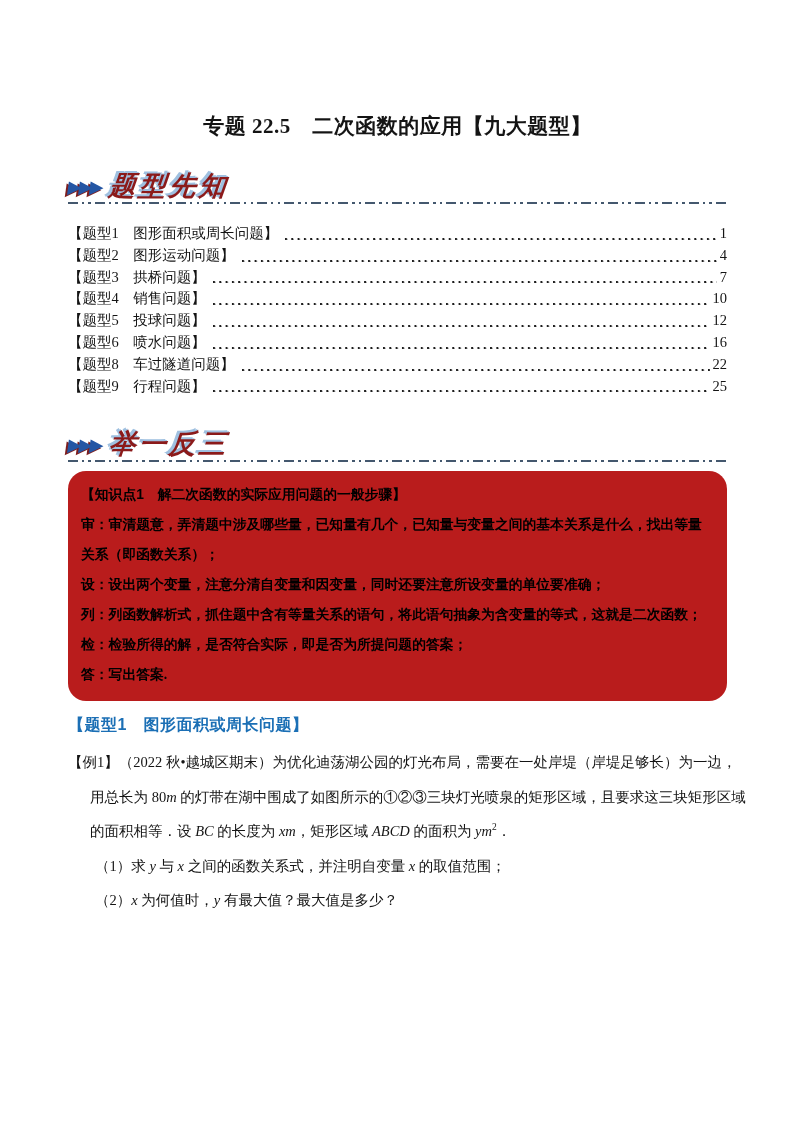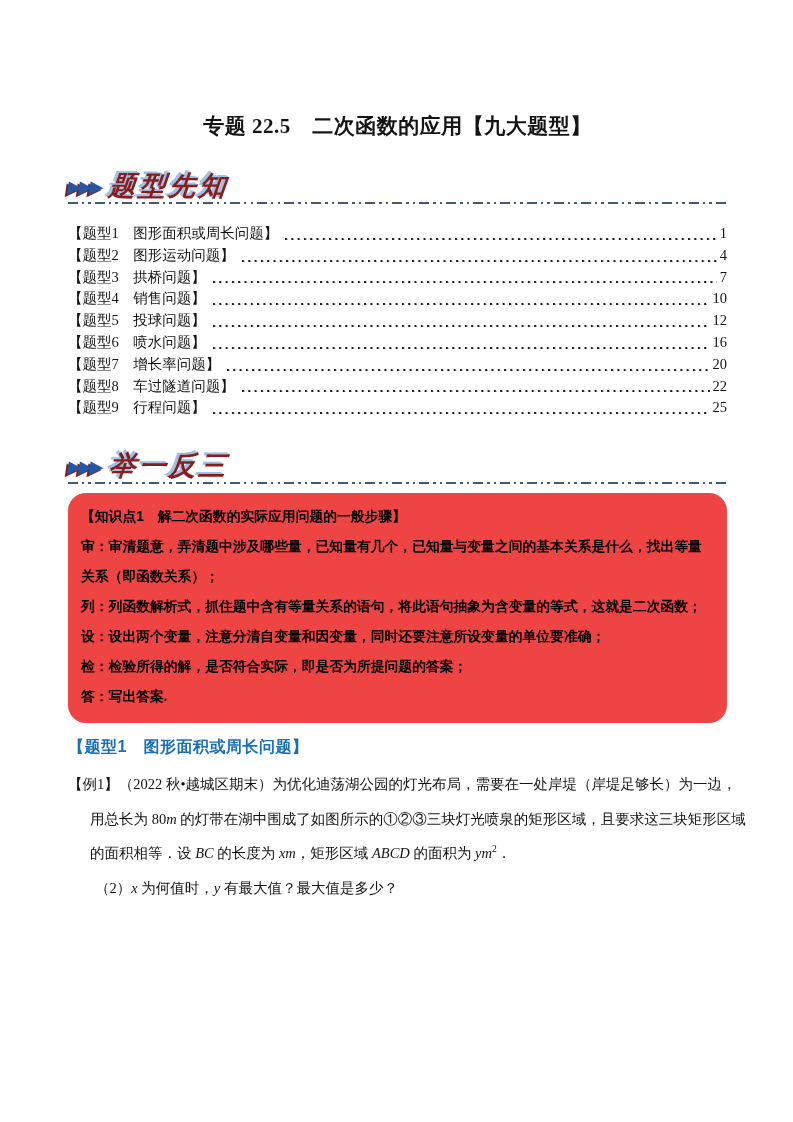--- a/index.html
+++ b/index.html
@@ -51,21 +51,21 @@
   .toc-dots{
     flex:1;align-self:stretch;margin:0 3px 0 7px;
     background-image:radial-gradient(circle at 1.1px 1.1px,#1d1d1d 1.05px,transparent 1.35px);
     background-size:6.3px 3px;background-repeat:repeat-x;
     background-position:left calc(100% - 5px);
   }
   .toc-page{white-space:nowrap;}
 
   
   .kbox{
-    margin-top:9px;background:#ef4444;border-radius:18px;
+    margin-top:9px;background:#b91c1c;border-radius:18px;
     padding:9px 13px 11px;
     font-family:"Liberation Sans","DejaVu Sans",sans-serif;
     font-weight:bold;font-size:13.8px;color:#000;
   }
   .kbox-heading{line-height:30px;}
   .kbox-step{line-height:30px;font-family:Liberation Serif, serif;}
 
   
   .sec-heading{
     margin:14px 0 0;font-size:16px;font-weight:bold;color:#1b6fb5;
@@ -118,25 +118,20 @@
           <span class="toc-label">【题型5　投球问题】</span>
           <span class="toc-dots"></span>
           <span class="toc-page">12</span>
         </div>
         <div class="toc-row">
           <span class="toc-label">【题型6　喷水问题】</span>
           <span class="toc-dots"></span>
           <span class="toc-page">16</span>
         </div>
         <div class="toc-row">
-          <span class="toc-label">【题型7　增长率问题】</span>
-          <span class="toc-dots"></span>
-          <span class="toc-page">20</span>
-        </div>
-        <div class="toc-row">
           <span class="toc-label">【题型8　车过隧道问题】</span>
           <span class="toc-dots"></span>
           <span class="toc-page">22</span>
         </div>
         <div class="toc-row">
           <span class="toc-label">【题型9　行程问题】</span>
           <span class="toc-dots"></span>
           <span class="toc-page">25</span>
         </div>
       </div>
@@ -144,30 +139,31 @@
     <div class="banner">
       <span class="arrows">▶▶▶</span>
       <span class="deco">举一反三</span>
     </div>
     <div class="dashline"></div>
 
     <div class="kbox">
       <div class="kbox-heading">【知识点1　解二次函数的实际应用问题的一般步骤】</div>
       <div id="kbox-steps">
           <div class="kbox-step">审：审清题意，弄清题中涉及哪些量，已知量有几个，已知量与变量之间的基本关系是什么，找出等量关系（即函数关系）；</div>
+          <div class="kbox-step">设：设出两个变量，注意分清自变量和因变量，同时还要注意所设变量的单位要准确；</div>
           <div class="kbox-step">列：列函数解析式，抓住题中含有等量关系的语句，将此语句抽象为含变量的等式，这就是二次函数；</div>
-          <div class="kbox-step">设：设出两个变量，注意分清自变量和因变量，同时还要注意所设变量的单位要准确；</div>
           <div class="kbox-step">检：检验所得的解，是否符合实际，即是否为所提问题的答案；</div>
           <div class="kbox-step">答：写出答案.</div>
         </div>
     </div>
 
     <div class="sec-heading">【题型1　图形面积或周长问题】</div>
 
     <div class="example" id="example">
         <div class="ex-line"><span>【例1】（2022 秋•越城区期末）为优化迪荡湖公园的灯光布局，需要在一处岸堤（岸堤足够长）为一边，</span></div>
         <div class="ex-line ind1"><span>用总长为 80</span><span class="it">m</span><span> 的灯带在湖中围成了如图所示的①②③三块灯光喷泉的矩形区域，且要求这三块矩形区域</span></div>
         <div class="ex-line ind1"><span>的面积相等．设 </span><span class="it">BC</span><span> 的长度为 </span><span class="it">xm</span><span>，矩形区域 </span><span class="it">ABCD</span><span> 的面积为 </span><span class="it">ym</span><sup>2</sup><span>．</span></div>
+        <div class="ex-line ind2"><span>（1）求 </span><span class="it">y</span><span> 与 </span><span class="it">x</span><span> 之间的函数关系式，并注明自变量 </span><span class="it">x</span><span> 的取值范围；</span></div>
         <div class="ex-line ind2"><span>（2）</span><span class="it">x</span><span> 为何值时，</span><span class="it">y</span><span> 有最大值？最大值是多少？</span></div>
       </div>
 
   </div>
 </div>
 
 </body></html>

